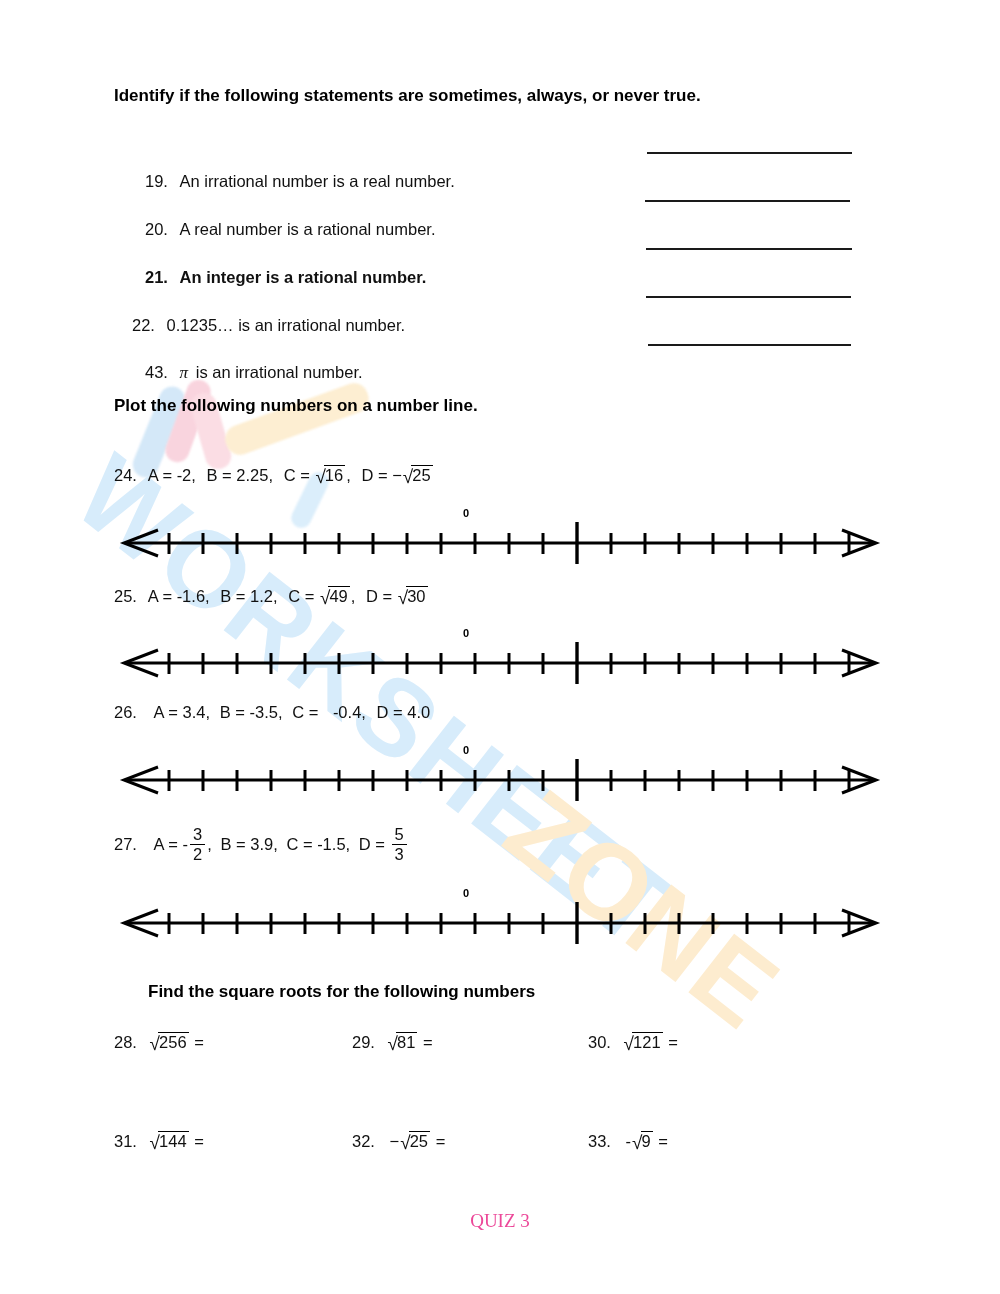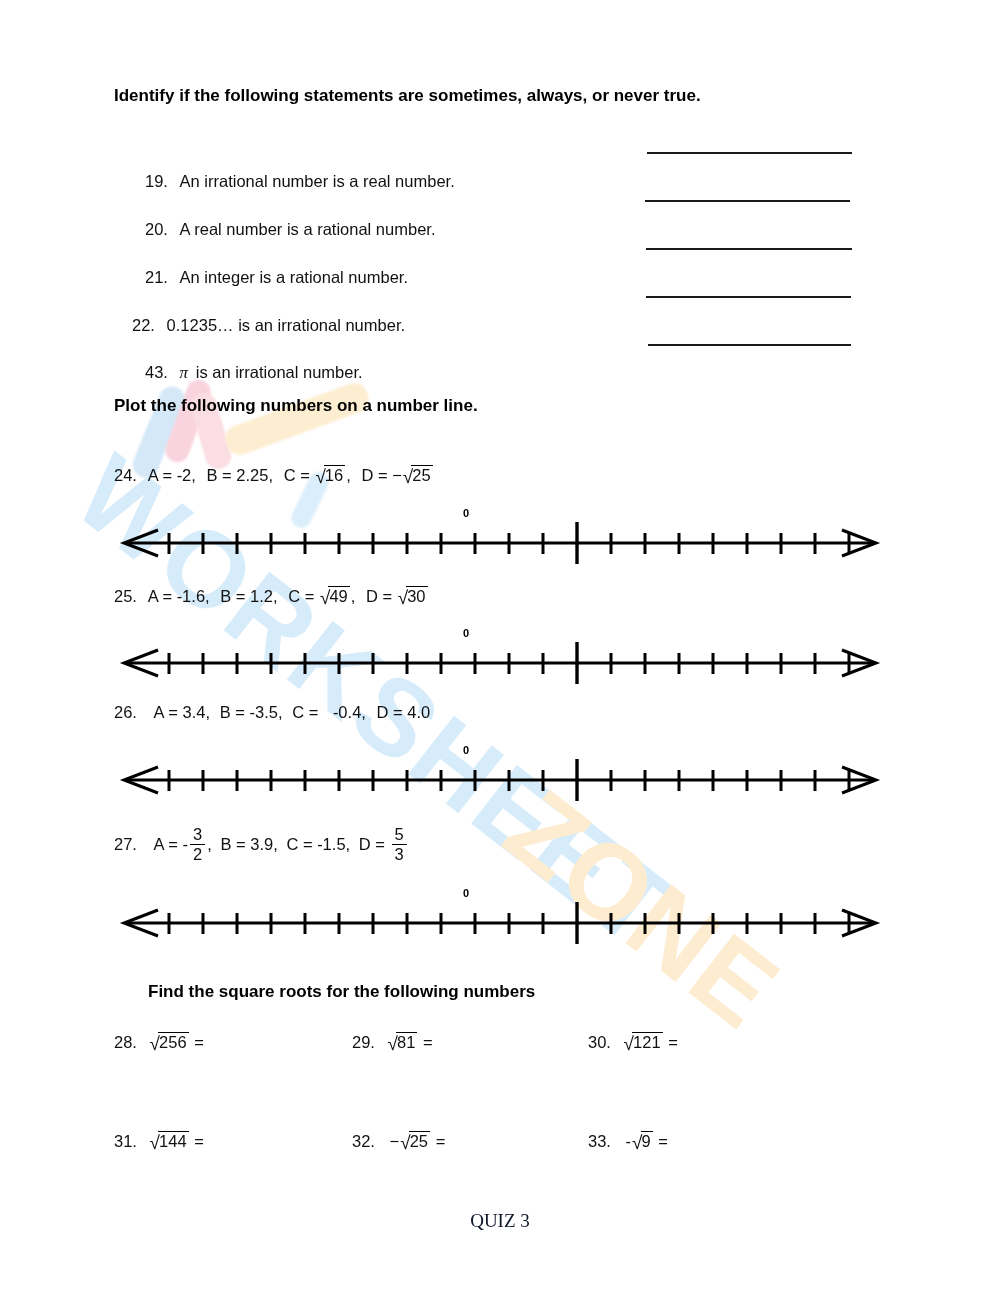--- a/index.html
+++ b/index.html
@@ -194,21 +194,21 @@
     font-size: 17px;
   }
 
   .footer {
     position: absolute;
     left: 0;
     width: 1000px;
     text-align: center;
     font-family: "Liberation Serif", serif;
     font-size: 19px;
-    color: #0f172a;
+    color: #ec4899;
   }
 </style>
 </head>
 <body>
 
 <div class="page">
 
   <div class="watermark-layer">
     <div class="logo-stroke logo-s1"></div>
     <div class="logo-stroke logo-s2"></div>
@@ -228,21 +228,21 @@
       <span class="q-text">An irrational number is a real number.</span>
     </div>
     <div class="answer-line" style="left:647px; top:152px; width:205px;"></div>
 
     <div class="q-row" style="left:145px; top:179px;">
       <span class="q-num">20.</span>
       <span class="q-text">A real number is a rational number.</span>
     </div>
     <div class="answer-line" style="left:645px; top:200px; width:205px;"></div>
 
-    <div class="q-row" style="left:145px; top:227px;">
+    <div class="q-row" style="left:145px; top:227px;font-weight:bold;">
       <span class="q-num">21.</span>
       <span class="q-text">An integer is a rational number.</span>
     </div>
     <div class="answer-line" style="left:646px; top:248px; width:206px;"></div>
 
     <div class="q-row" style="left:132px; top:275px;">
       <span class="q-num">22.</span>
       <span class="q-text">0.1235… is an irrational number.</span>
     </div>
     <div class="answer-line" style="left:646px; top:296px; width:205px;"></div>

